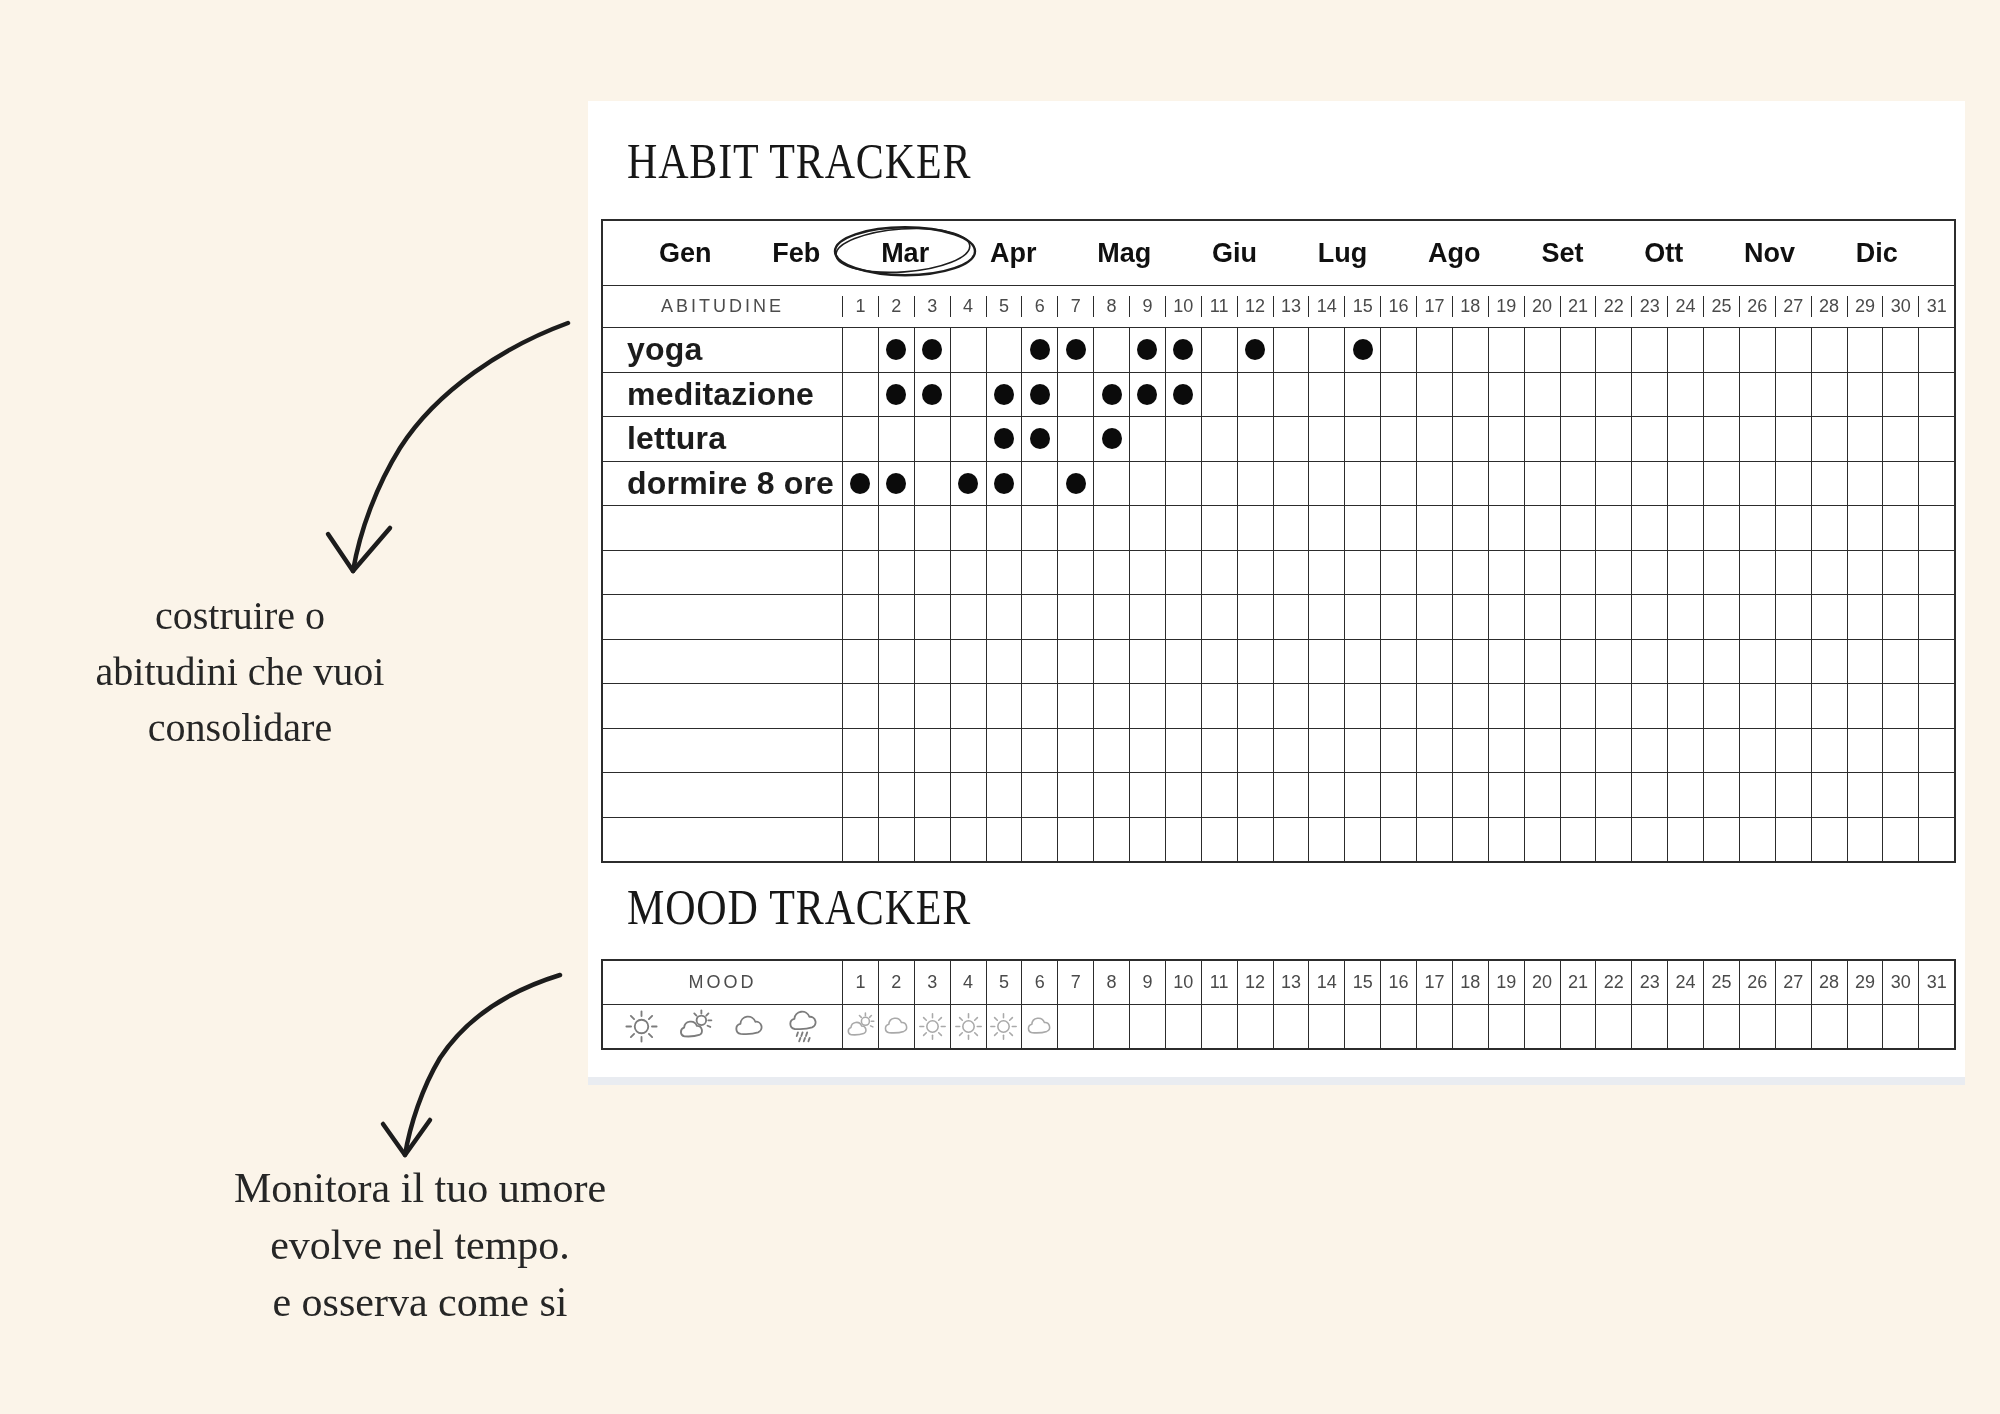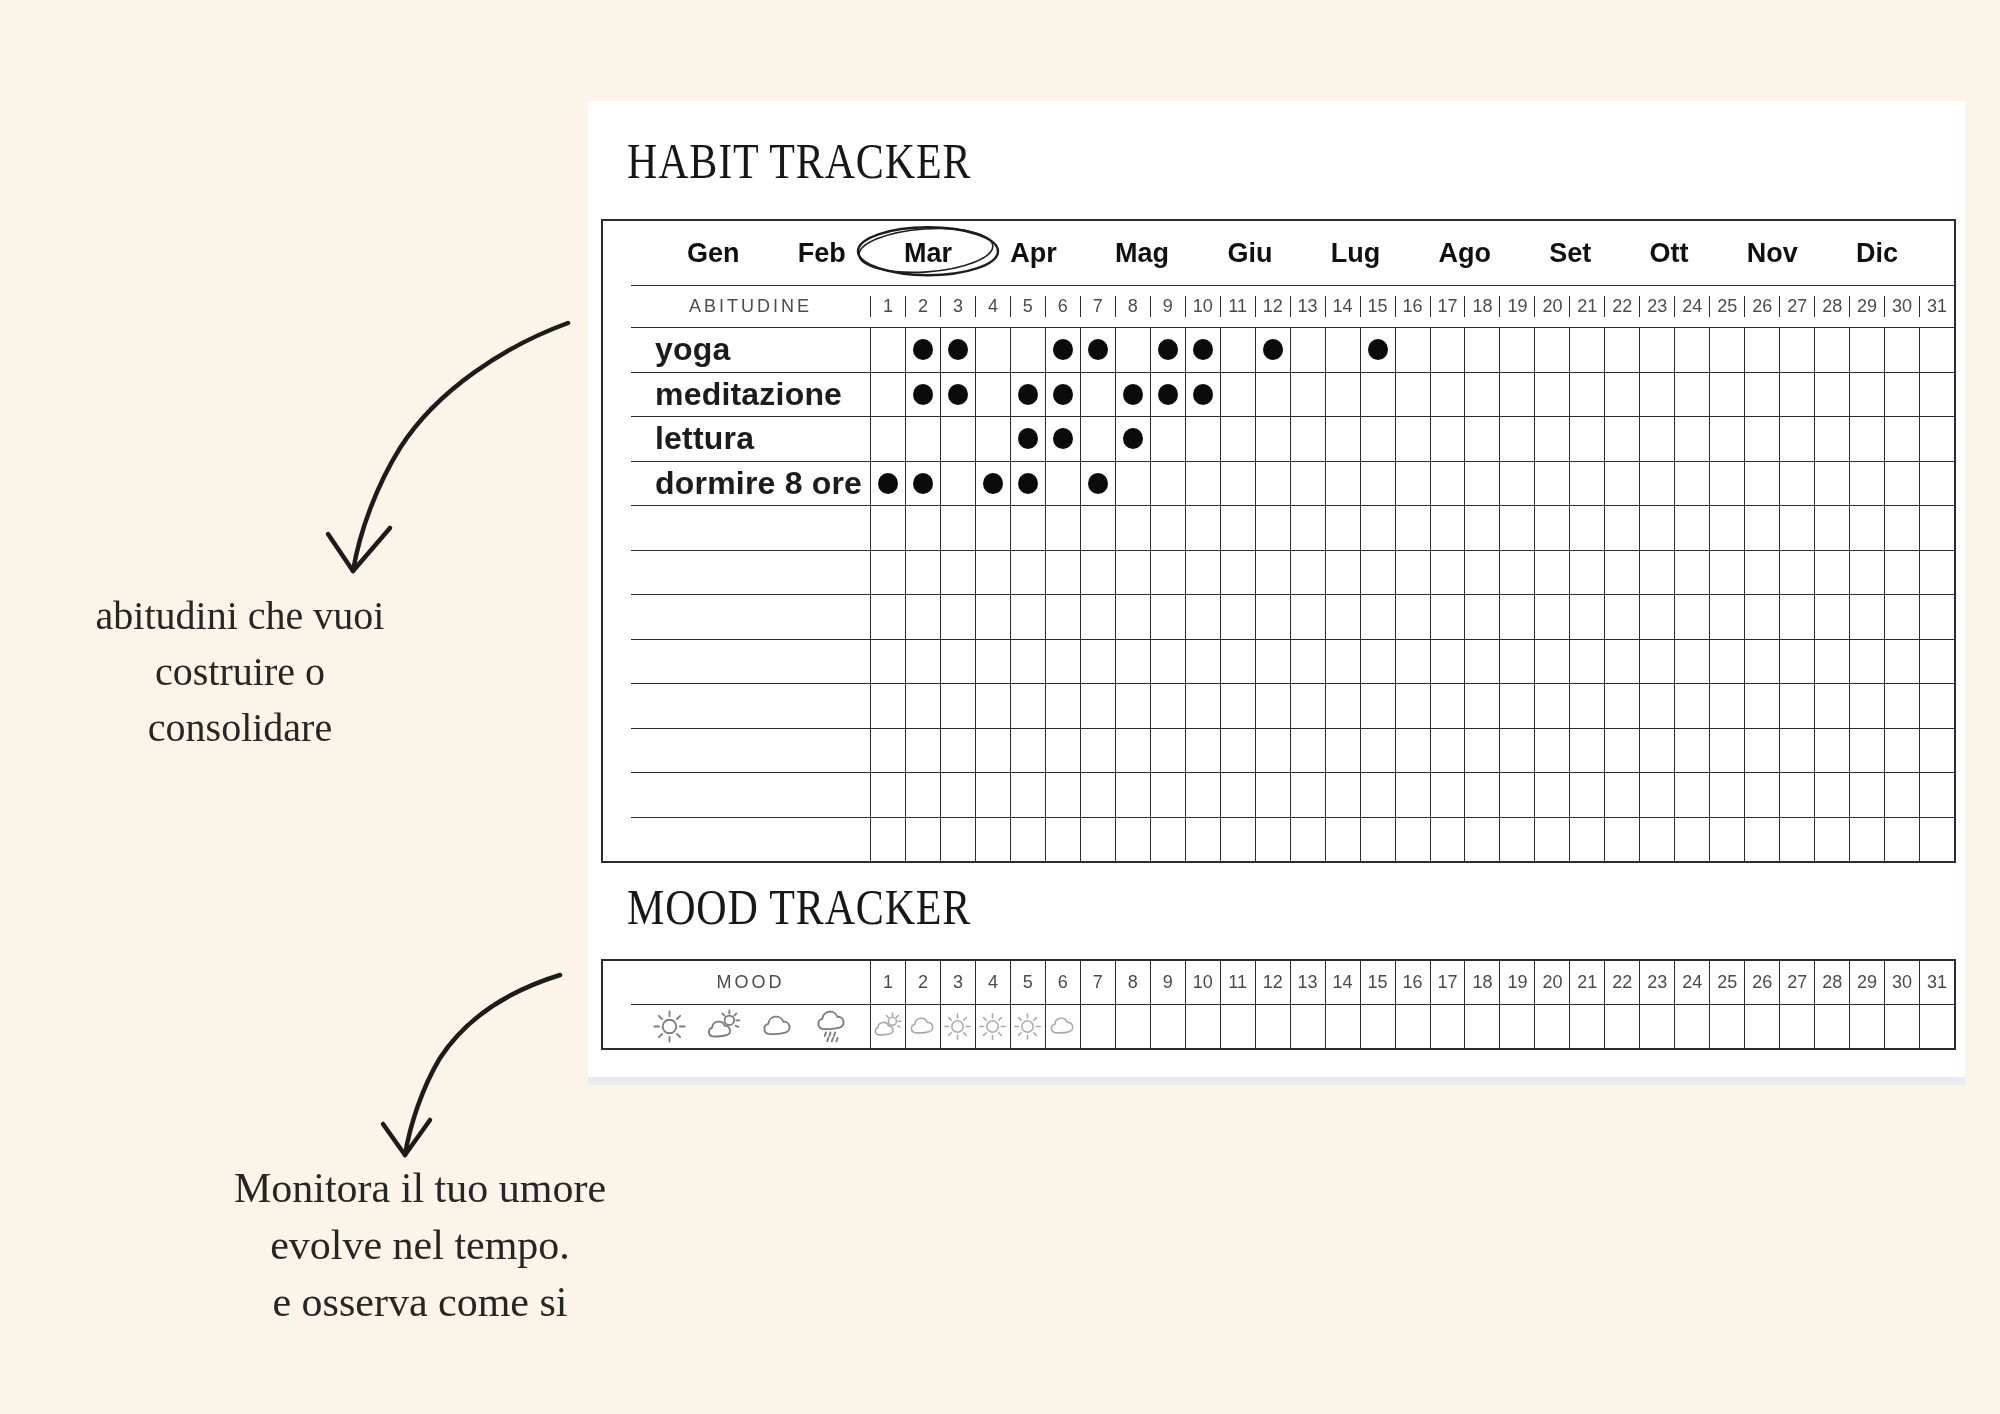--- a/index.html
+++ b/index.html
@@ -7,21 +7,21 @@
          font-family:"Liberation Sans",sans-serif;}
   .panel{position:absolute;left:588px;top:101px;width:1377px;height:976px;background:#ffffff;
          box-shadow:0 8px 0 #e9ecf1;}
   .sec-title{position:absolute;font-family:"Liberation Serif","DejaVu Serif",serif;
              font-size:50px;font-weight:400;color:#171717;letter-spacing:1px;white-space:nowrap;
              transform:scaleX(.84);transform-origin:left top;}
   #habit-title{left:627px;top:132px;}
   #mood-title{left:627px;top:878px;}
 
   .tracker{position:absolute;left:601px;width:1355px;border:2px solid #2c2c2c;background:#fff;
-           box-sizing:border-box;padding-left:28px;}
+           box-sizing:border-box;}
   #habit-table{top:219px;}
   #mood-table{top:959px;}
   .trow{display:flex;border-top:1.5px solid #2c2c2c;box-sizing:border-box;}
   .trow:first-child{border-top:none;}
   .months-row{height:64px;align-items:center;justify-content:space-between;padding:0 56px;}
   .month{position:relative;font-size:27px;font-weight:700;color:#101010;}
   .month .circle-svg{position:absolute;left:50%;top:50%;transform:translate(-50%,-53%);pointer-events:none;}
   .header-row{height:42px;align-items:center;}
   .data-row{height:44.5px;}
   .mood-header-row{height:43px;}
@@ -860,22 +860,22 @@
         <div class="dcell"></div>
         <div class="dcell"></div>
         <div class="dcell"></div>
         <div class="dcell"></div>
         <div class="dcell"></div>
         <div class="dcell"></div>
       </div>
     </div>
 
   <div class="note" id="habit-note">
+    <div>costruire o</div>
     <div>abitudini che vuoi</div>
-    <div>costruire o</div>
     <div>consolidare</div>
   </div>
 
   <div class="note" id="mood-note">
     <div>Monitora il tuo umore</div>
     <div>evolve nel tempo.</div>
     <div>e osserva come si</div>
   </div>
 
   <svg class="arrow-svg" style="left:315px;top:308px;" width="280" height="290" viewBox="0 0 280 290">

